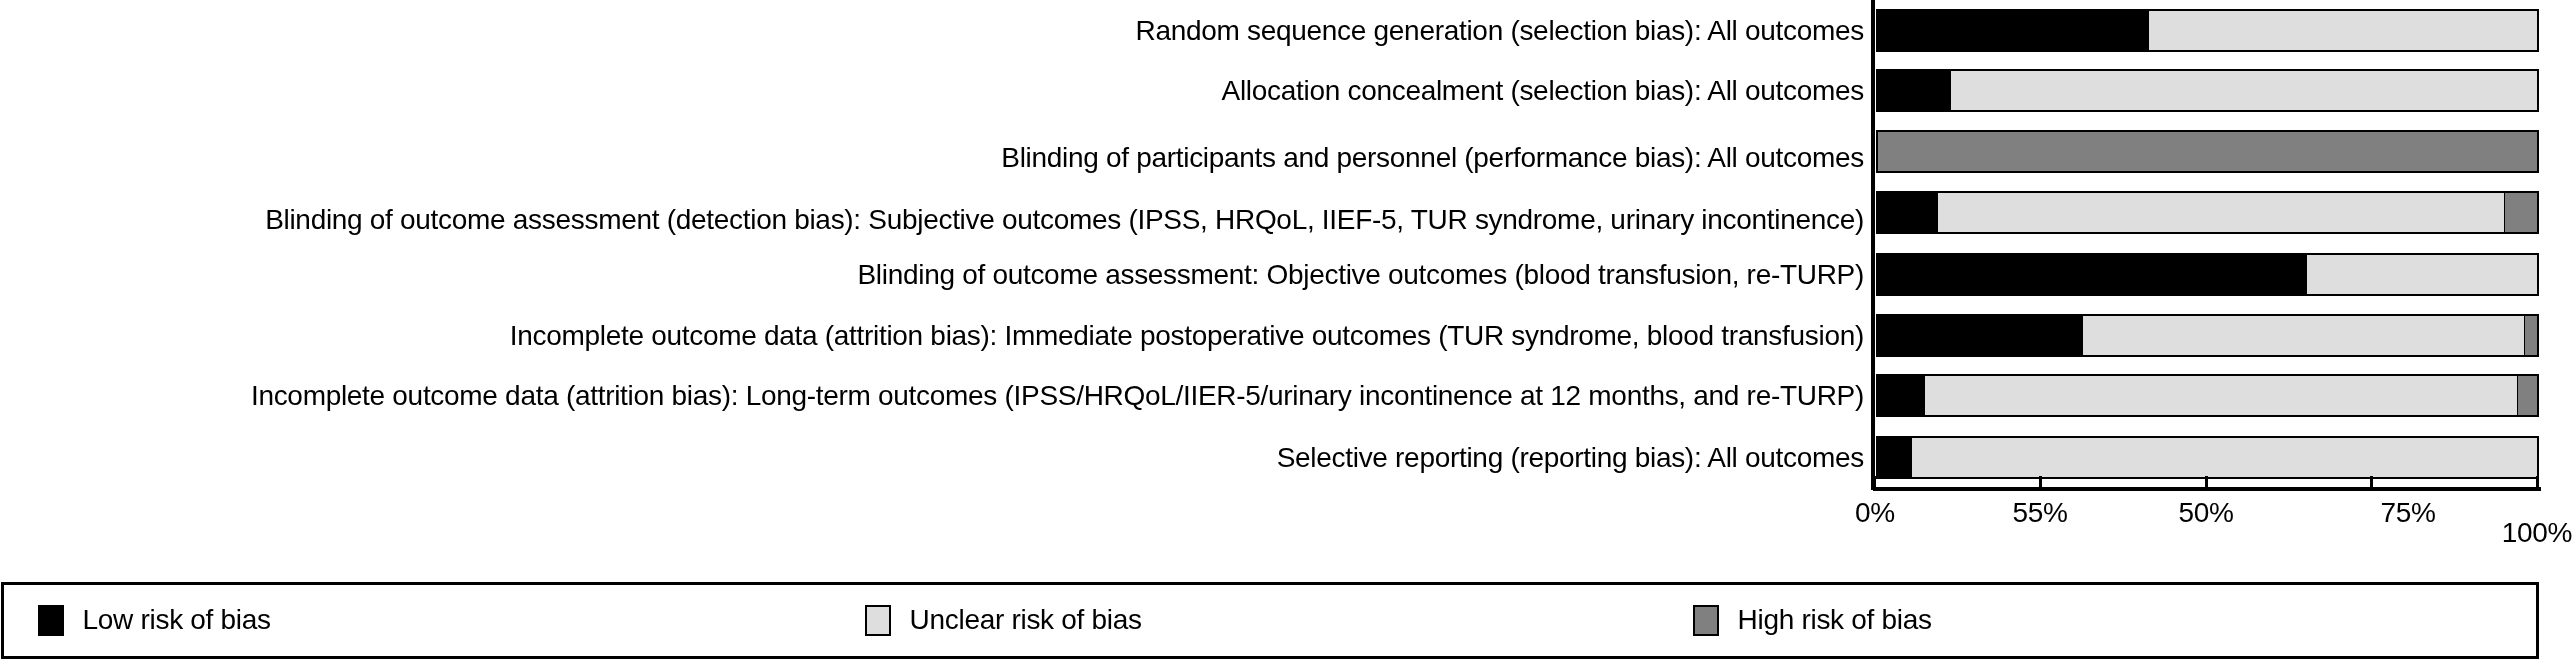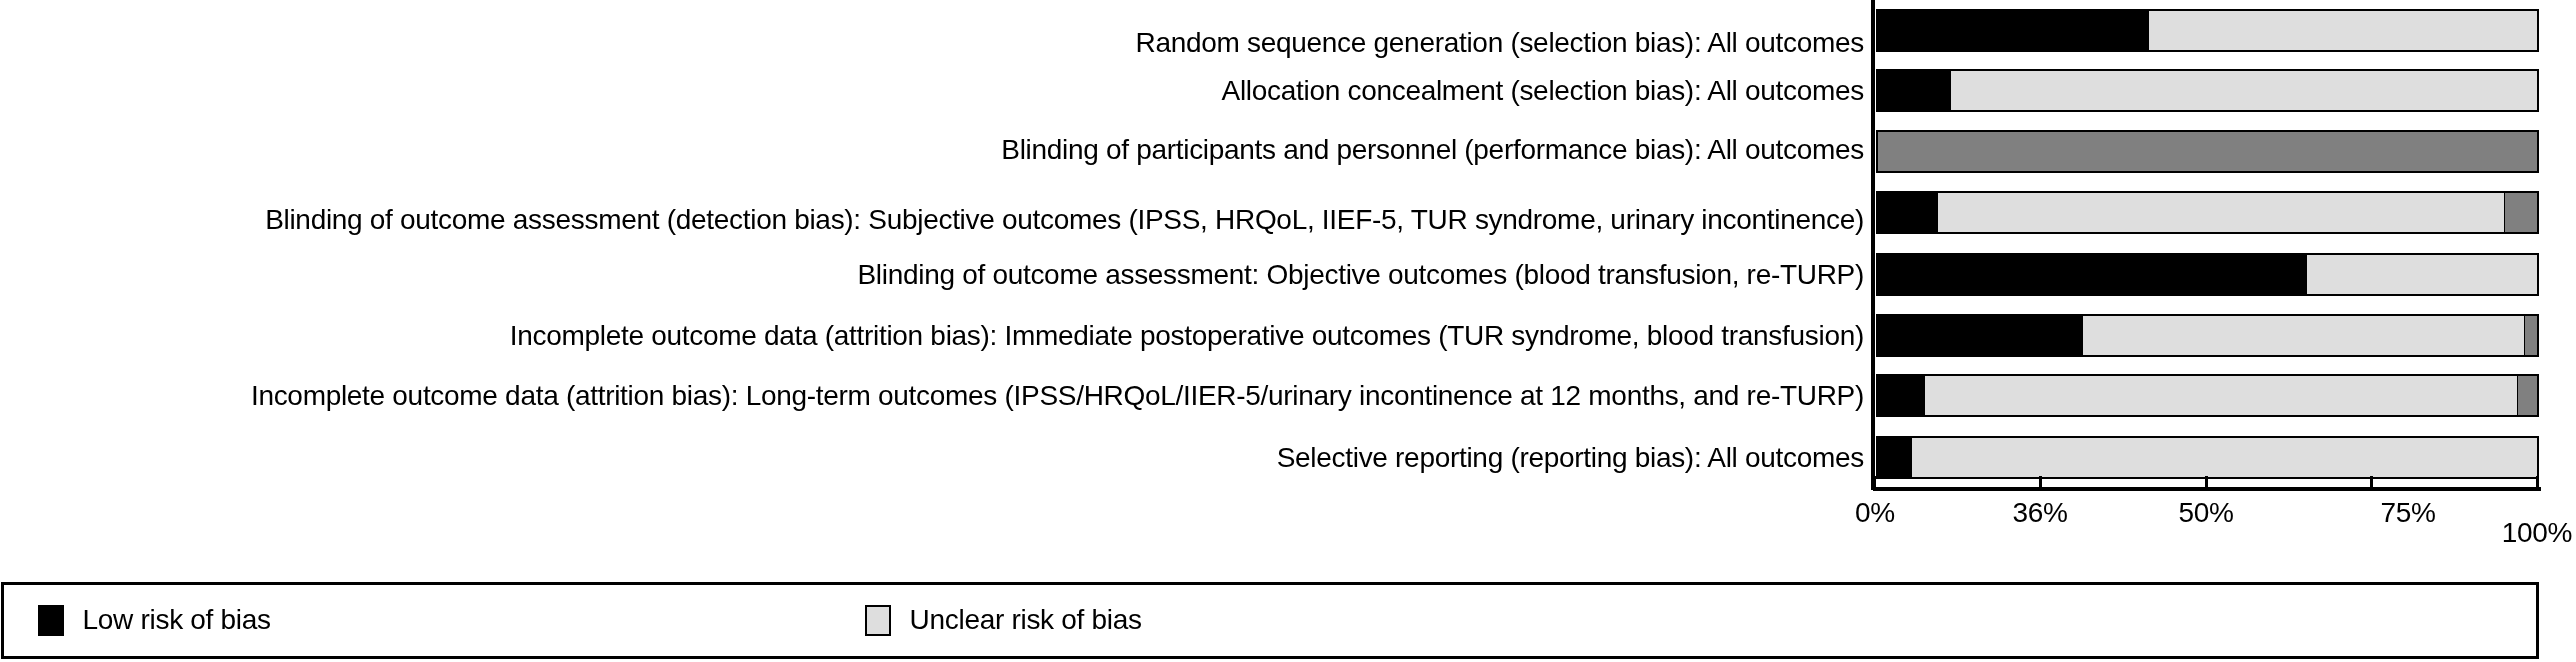--- a/index.html
+++ b/index.html
@@ -26,31 +26,31 @@
   .legend-item { position: absolute; top: 0; height: 70px; display: flex; align-items: center; }
   .swatch { width: 26px; height: 31px; box-sizing: border-box; border: 2.5px solid #000; margin-right: 18.4px; }
   .legend-label { font-size: 28px; letter-spacing: -0.3px; }
 </style>
 </head>
 <body>
 
 <div class="plot">
   <div class="yaxis"></div>
   <div id="rows">
-      <div class="row-label" style="top: 9.2px; margin-top: 12px;">Random sequence generation (selection bias): All outcomes</div>
+      <div class="row-label" style="top: 9.2px;">Random sequence generation (selection bias): All outcomes</div>
       <div class="bar" style="top: 9.2px;">
         <div class="seg low" style="width: 41%;"></div>
         <div class="seg unclear" style="width: 59%;"></div>
       </div>
       <div class="row-label" style="top: 69px; text-align: center;">Allocation concealment (selection bias): All outcomes</div>
       <div class="bar" style="top: 69px;">
         <div class="seg low" style="width: 11%;"></div>
         <div class="seg unclear" style="width: 89%;"></div>
       </div>
-      <div class="row-label" style="top: 128px; text-align: right;">Blinding of participants and personnel (performance bias): All outcomes</div>
+      <div class="row-label" style="top: 136px; text-align: right;">Blinding of participants and personnel (performance bias): All outcomes</div>
       <div class="bar" style="top: 130px;">
         <div class="seg high" style="width: 100%;"></div>
       </div>
       <div class="row-label" style="top: 198px;">Blinding of outcome assessment (detection bias): Subjective outcomes (IPSS, HRQoL, IIEF-5, TUR syndrome, urinary incontinence)</div>
       <div class="bar" style="top: 191px;">
         <div class="seg low" style="width: 9%;"></div>
         <div class="seg unclear" style="width: 86%;"></div>
         <div class="seg high" style="width: 5%;"></div>
       </div>
       <div class="row-label" style="top: 253px;">Blinding of outcome assessment: Objective outcomes (blood transfusion, re-TURP)</div>
@@ -74,33 +74,37 @@
       <div class="bar" style="top: 436px;">
         <div class="seg low" style="width: 5%;"></div>
         <div class="seg unclear" style="width: 95%;"></div>
       </div>
     </div>
   <div class="xaxis-line"></div>
   <div id="ticks">
       <div class="tick" style="left: 1873px;"></div>
       <div class="tick-label" style="left: 1875px;">0%</div>
       <div class="tick" style="left: 2039px;"></div>
-      <div class="tick-label" style="left: 2040px;">36%</div>
+      <div class="tick-label" style="left: 2040px;">55%</div>
       <div class="tick" style="left: 2205px;"></div>
       <div class="tick-label" style="left: 2206px;">50%</div>
       <div class="tick" style="left: 2370px;"></div>
       <div class="tick-label" style="left: 2372px; margin-left: 36px;">75%</div>
       <div class="tick" style="left: 2536px;"></div>
       <div class="tick-label" style="left: 2537px; margin-top: 20px;">100%</div>
     </div>
 </div>
 
 <div class="legend">
   <div class="legend-item" style="left:34px">
     <span class="swatch" style="background:#000"></span>
     <span class="legend-label">Low risk of bias</span>
   </div>
   <div class="legend-item" style="left:861px">
     <span class="swatch" style="background:#dedede"></span>
     <span class="legend-label">Unclear risk of bias</span>
   </div>
+  <div class="legend-item" style="left:1689px">
+    <span class="swatch" style="background:#808080"></span>
+    <span class="legend-label">High risk of bias</span>
+  </div>
 </div>
 
 
 </body></html>

